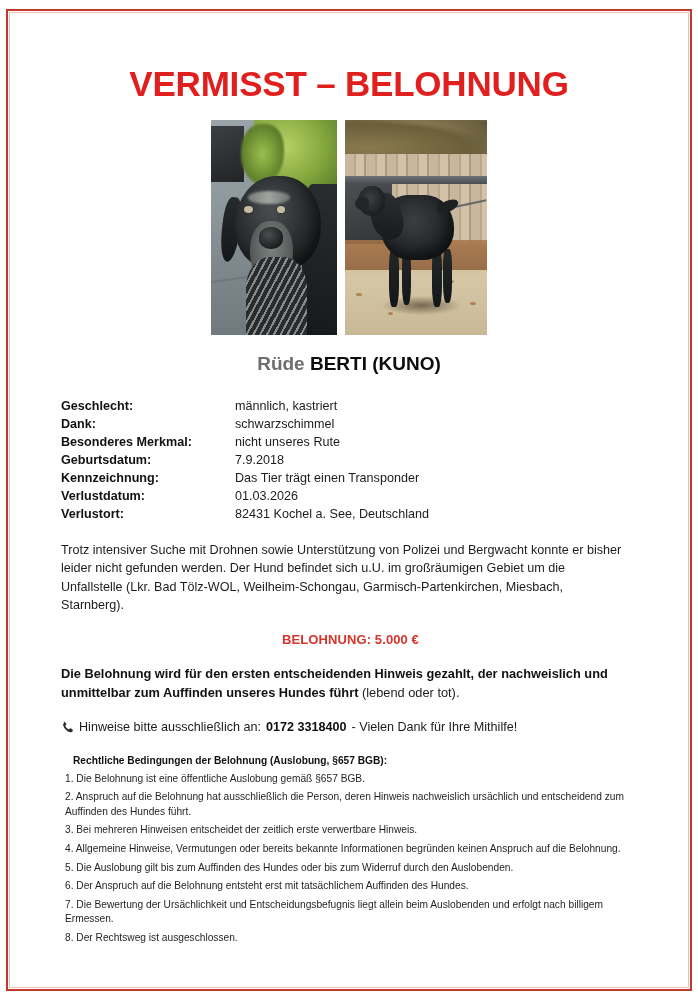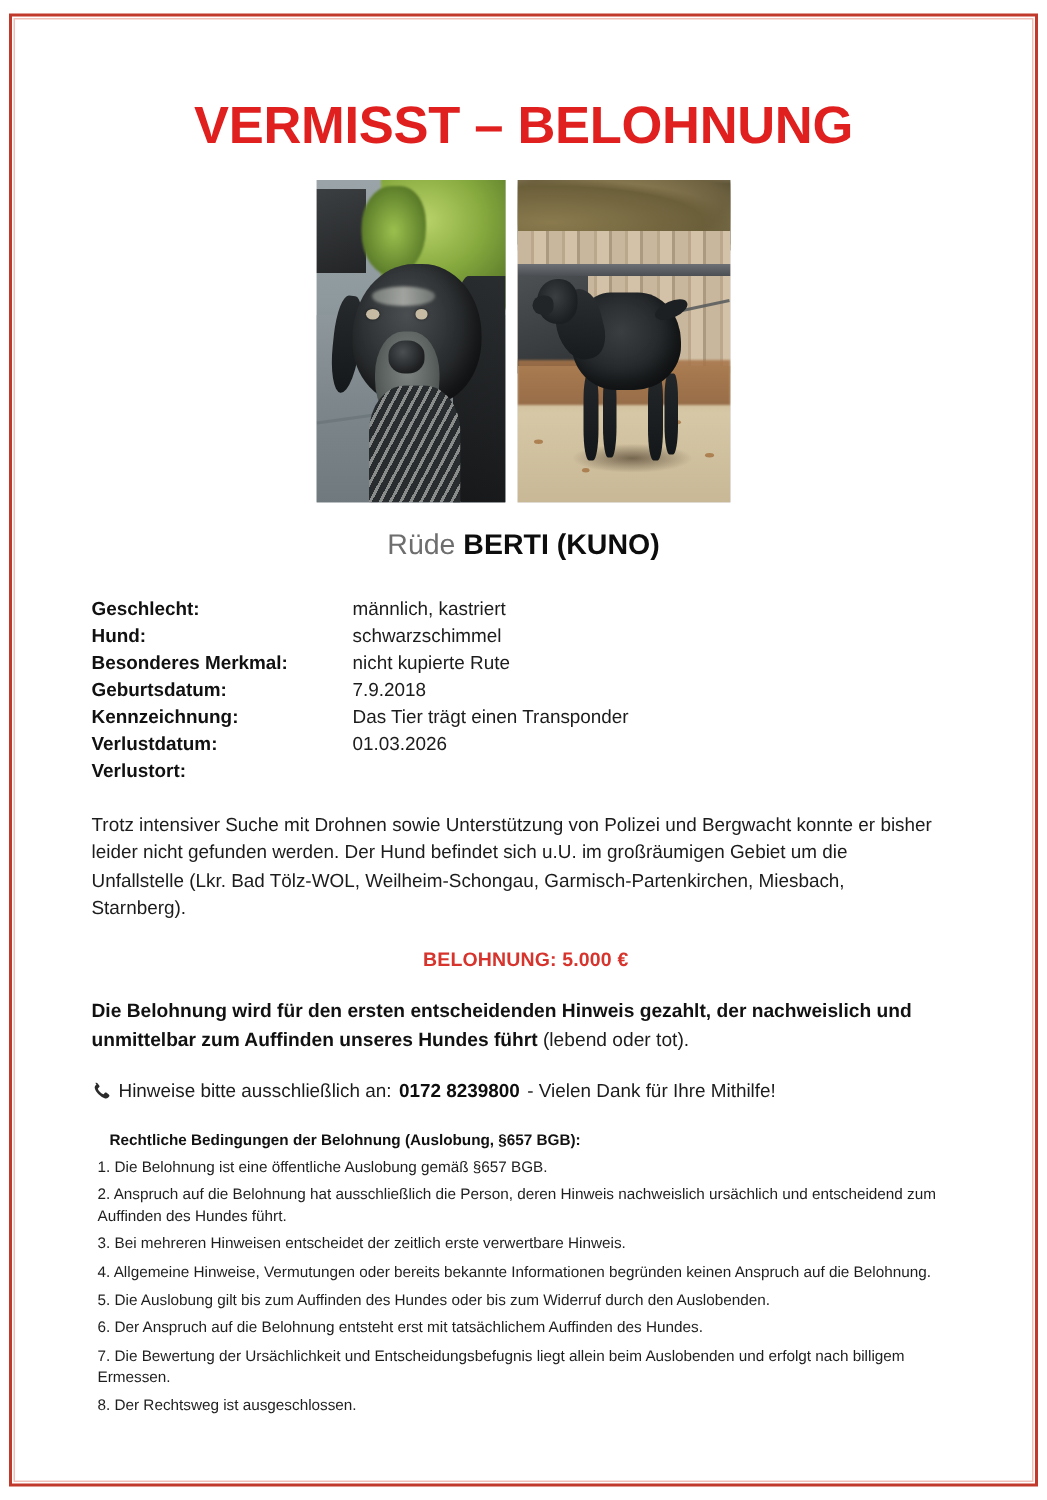--- a/index.html
+++ b/index.html
@@ -254,21 +254,21 @@
   }
 
   
   .dogname {
     margin: 0;
     padding-top: 18px;
     text-align: center;
     font-size: 19px;
     line-height: 1.2;
   }
-  .dogname .sex { color: #6e6e6e; font-weight: normal; }
+  .dogname .sex { color: #6e6e6e; font-weight: bold; }
   .dogname .name { color: #0d0d0d; font-weight: bold; }
 
   
   .details {
     margin-top: 21px;
     padding-left: 3px;
   }
   .detail-row {
     display: flex;
     font-size: 12.6px;
@@ -426,59 +426,60 @@
       <span class="name">BERTI (KUNO)</span>
     </h2>
 
     <div class="details">
 
       <div class="detail-row">
         <div class="detail-label">Geschlecht:</div>
         <div class="detail-value">männlich, kastriert</div>
       </div>
       <div class="detail-row">
-        <div class="detail-label">Hund:</div>
+        <div class="detail-label">Dank:</div>
         <div class="detail-value">schwarzschimmel</div>
       </div>
       <div class="detail-row">
         <div class="detail-label">Besonderes Merkmal:</div>
-        <div class="detail-value">nicht kupierte Rute</div>
+        <div class="detail-value">nicht unseres Rute</div>
       </div>
       <div class="detail-row">
         <div class="detail-label">Geburtsdatum:</div>
         <div class="detail-value">7.9.2018</div>
       </div>
       <div class="detail-row">
         <div class="detail-label">Kennzeichnung:</div>
         <div class="detail-value">Das Tier trägt einen Transponder</div>
       </div>
       <div class="detail-row">
         <div class="detail-label">Verlustdatum:</div>
         <div class="detail-value">01.03.2026</div>
       </div>
       <div class="detail-row">
         <div class="detail-label">Verlustort:</div>
+        <div class="detail-value">82431 Kochel a. See, Deutschland</div>
       </div>
 
     </div>
 
     <p class="description">Trotz intensiver Suche mit Drohnen sowie Unterstützung von Polizei und Bergwacht konnte er bisher leider nicht gefunden werden. Der Hund befindet sich u.U. im großräumigen Gebiet um die Unfallstelle (Lkr. Bad Tölz-WOL, Weilheim-Schongau, Garmisch-Partenkirchen, Miesbach, Starnberg).</p>
 
     <p class="reward">BELOHNUNG: 5.000 €</p>
 
     <p class="reward-terms"><span>Die Belohnung wird für den ersten entscheidenden Hinweis gezahlt, der nachweislich und unmittelbar zum Auffinden unseres Hundes führt</span><span class="normal"> (lebend oder tot).</span></p>
 
     <p class="contact">
       <span class="phone-icon">
         <svg viewBox="0 0 16 16" width="13" height="13" aria-hidden="true">
           <path fill="#2b2b2b" d="M3.1 1.3c.5-.5 1.3-.5 1.8.1l1.4 1.8c.4.5.4 1.2-.1 1.6l-.8.7c-.2.2-.3.5-.1.8.4.8 1 1.6 1.7 2.3.7.7 1.5 1.3 2.3 1.7.3.1.6.1.8-.1l.7-.8c.4-.5 1.1-.5 1.6-.1l1.8 1.4c.6.5.7 1.3.1 1.8l-.8.8c-.6.6-1.5.8-2.3.6-1.8-.5-3.6-1.6-5.2-3.2C4.3 9.1 3.2 7.3 2.7 5.5c-.2-.8 0-1.7.6-2.3l.8-.9z"></path>
         </svg>
       </span>
       <span>Hinweise bitte ausschließlich an:</span>
-      <span class="num">0172 8239800</span>
+      <span class="num">0172 3318400</span>
       <span>- Vielen Dank für Ihre Mithilfe!</span>
     </p>
 
     <div class="legal">
       <p class="legal-title">Rechtliche Bedingungen der Belohnung (Auslobung, §657 BGB):</p>
       <p class="legal-item">1. Die Belohnung ist eine öffentliche Auslobung gemäß §657 BGB.</p>
       <p class="legal-item">2. Anspruch auf die Belohnung hat ausschließlich die Person, deren Hinweis nachweislich ursächlich und entscheidend zum Auffinden des Hundes führt.</p>
       <p class="legal-item">3. Bei mehreren Hinweisen entscheidet der zeitlich erste verwertbare Hinweis.</p>
       <p class="legal-item">4. Allgemeine Hinweise, Vermutungen oder bereits bekannte Informationen begründen keinen Anspruch auf die Belohnung.</p>
       <p class="legal-item">5. Die Auslobung gilt bis zum Auffinden des Hundes oder bis zum Widerruf durch den Auslobenden.</p>

